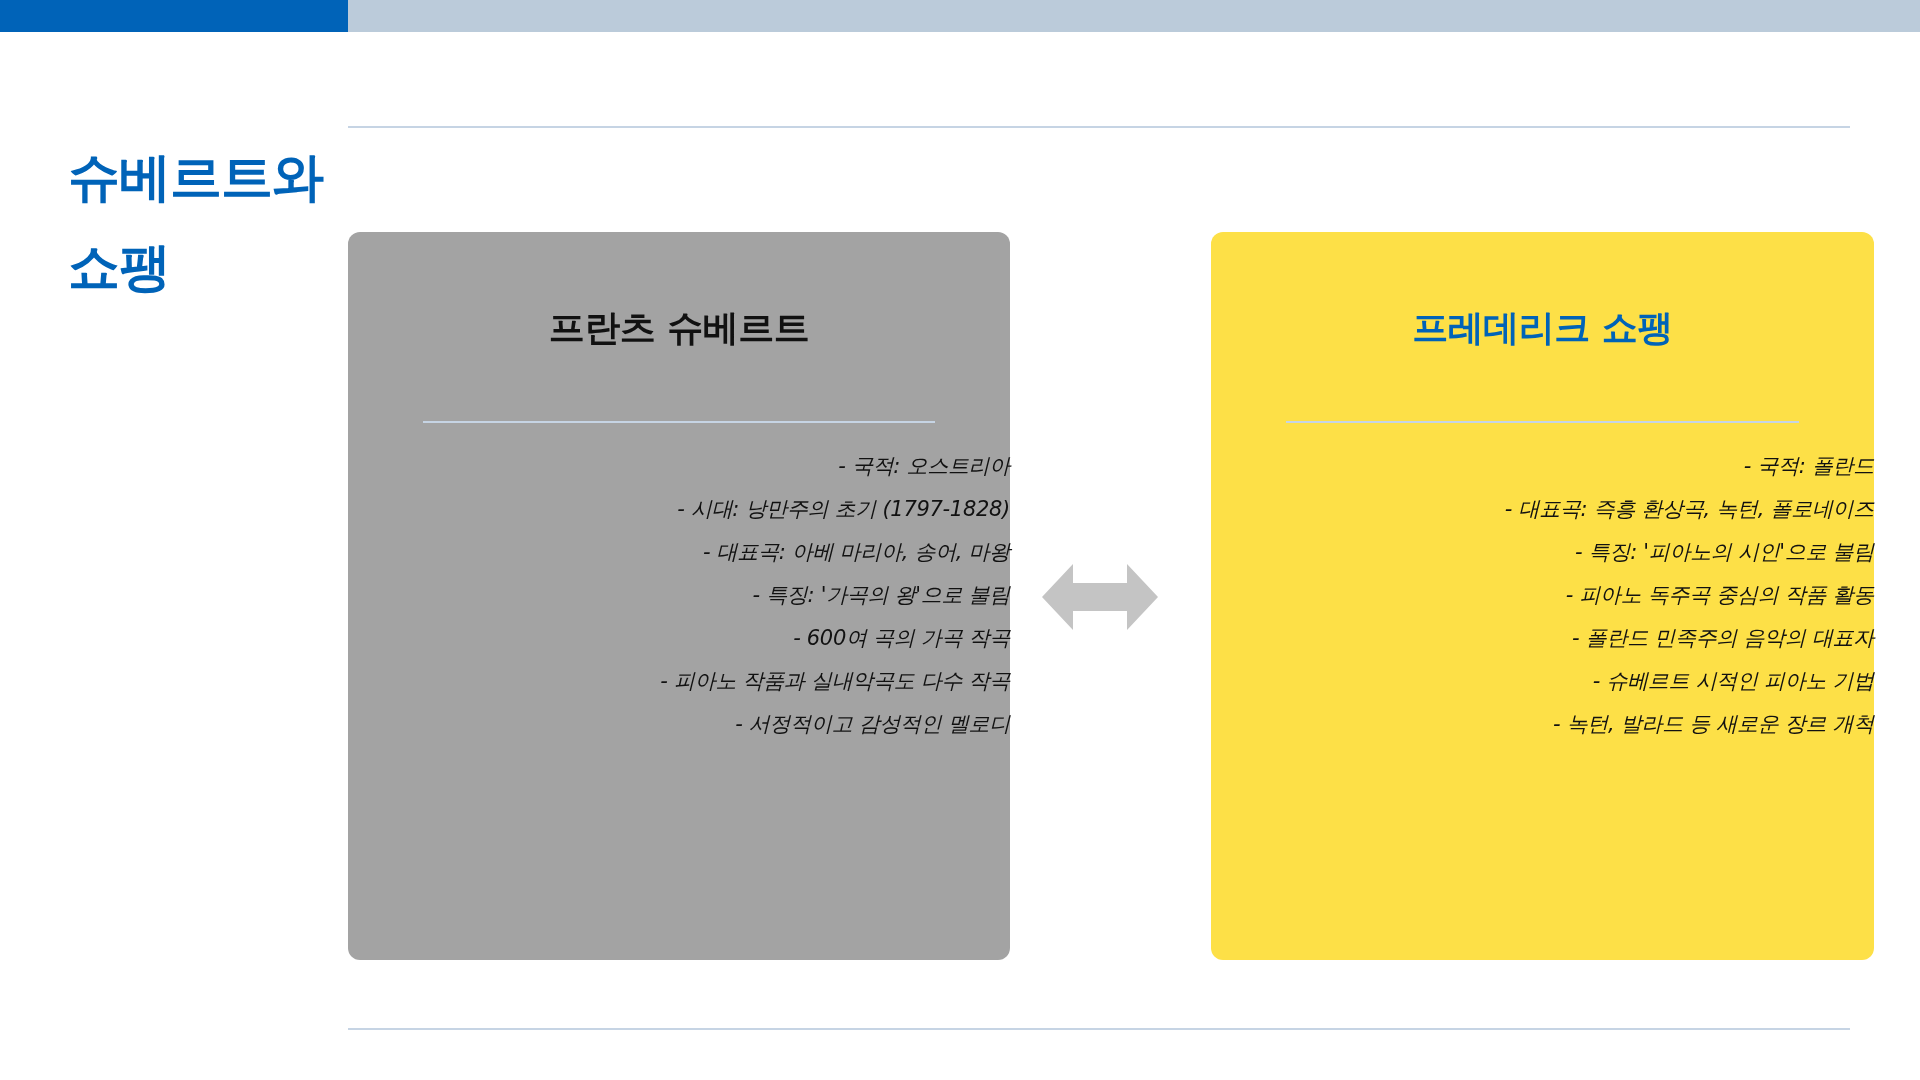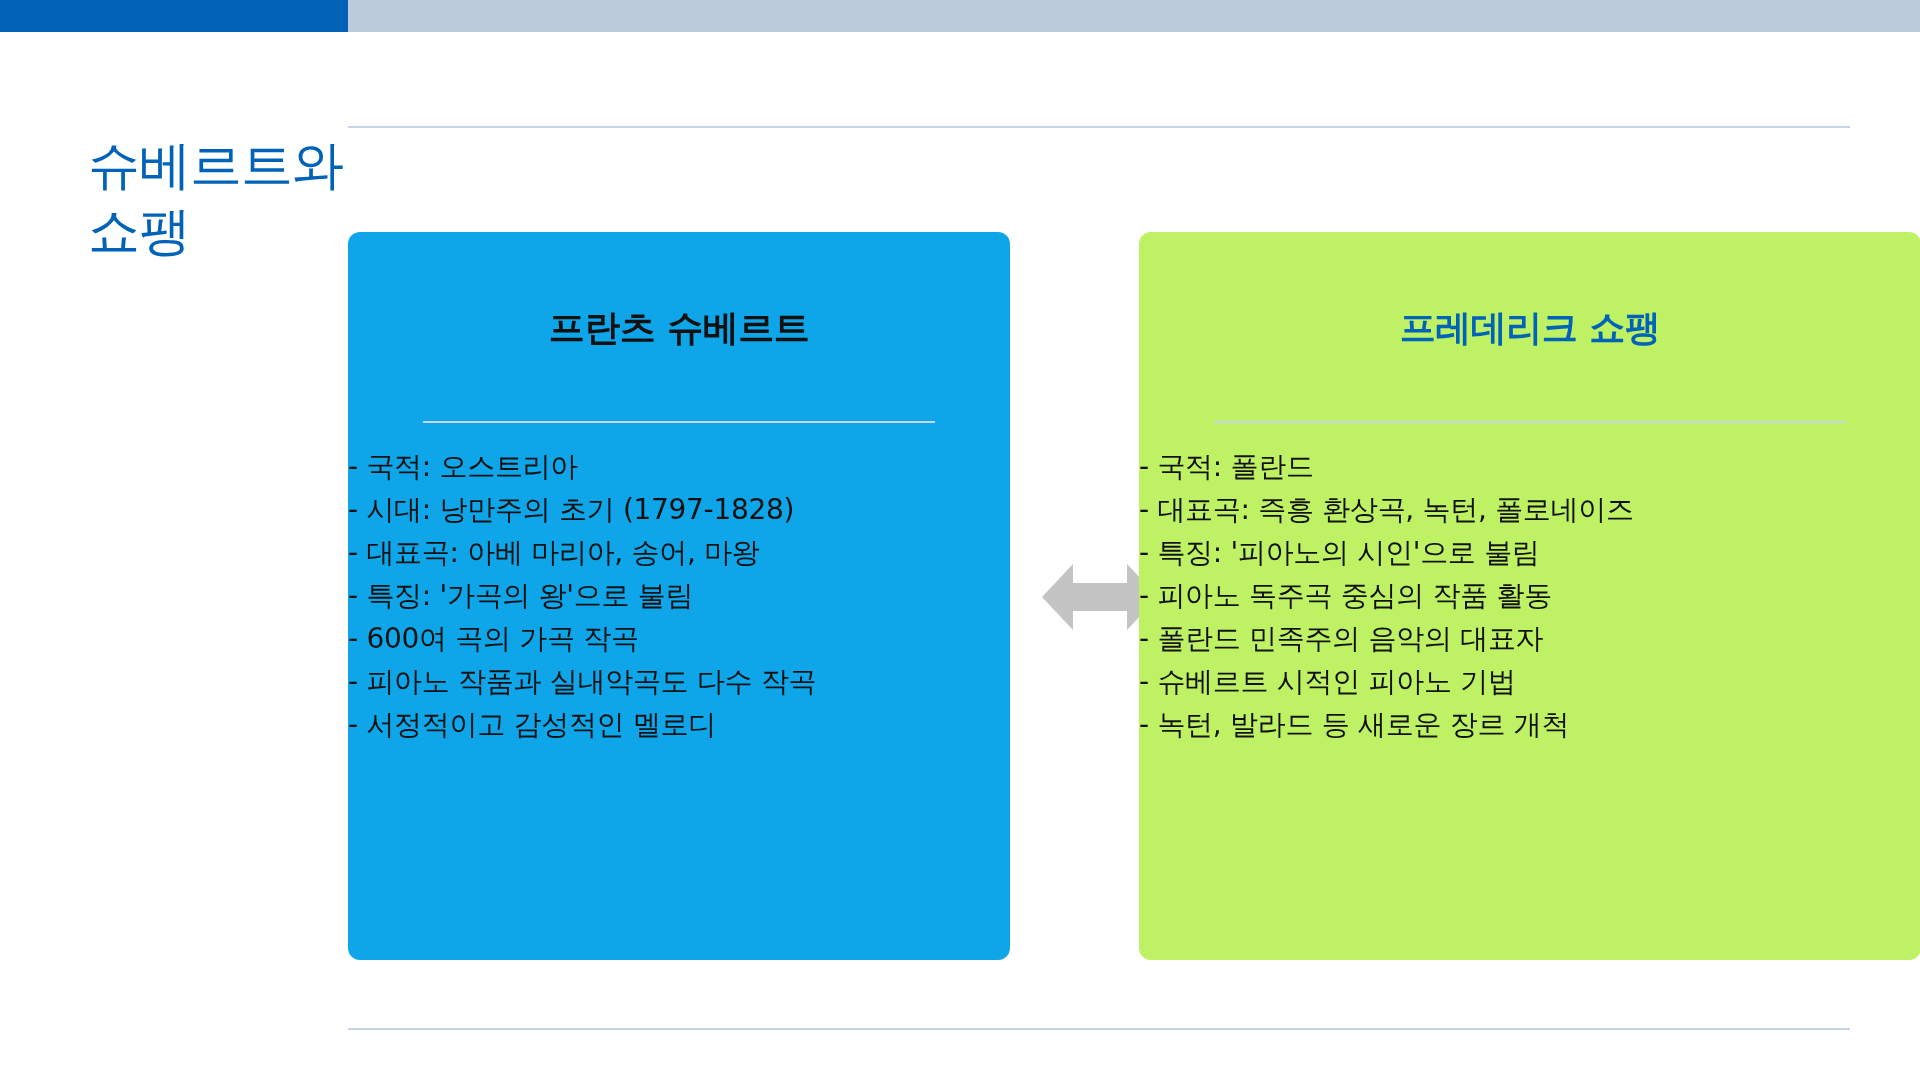--- a/index.html
+++ b/index.html
@@ -7,42 +7,42 @@
       width: 1920px; height: 1080px; overflow: hidden;
       background: #ffffff;
       font-family: "DejaVu Sans", "Liberation Sans", sans-serif;
     }
     .topbar { position: absolute; left: 0; top: 0; width: 1920px; height: 32px; background: #BBCBDA; }
     .topbar-accent { position: absolute; left: 0; top: 0; width: 348px; height: 32px; background: #0063B8; }
     .rule { position: absolute; left: 348px; width: 1502px; height: 2px; background: #C6D4E4; }
     .rule.top { top: 126px; }
     .rule.bottom { top: 1028px; }
     .slide-title {
-      position: absolute; left: 88px; top: 132px; width: 270px;
-      color: #0063B8; font-weight: normal; font-size: 52px; line-height: 66px;
+      position: absolute; left: 68px; top: 132px; width: 270px;
+      color: #0063B8; font-weight: bold; font-size: 52px; line-height: 90px;
       letter-spacing: -1px;
     }
     .card {
       position: absolute; top: 232px; height: 728px; border-radius: 12px;
     }
-    .card.left { left: 348px; width: 662px; background: #0ea5e9; }
-    .card.right { left: 1139px; width: 782px; background: #bef264; }
+    .card.left { left: 348px; width: 662px; background: #a3a3a3; }
+    .card.right { left: 1211px; width: 663px; background: #fde047; }
     .card-title {
       position: absolute; left: 0; right: 0; top: 300px; text-align: center;
       font-weight: bold; font-size: 36px; line-height: 56px; letter-spacing: -0.5px;
     }
     .card-title { top: 68px; }
     .card.left .card-title { color: #111111; }
     .card.right .card-title { color: #0063B8; }
     .card-divider {
       position: absolute; top: 189px; left: 75px; right: 75px; height: 2px; background: #C6D4E4;
     }
     .card-list {
-      position: absolute; top: 213px; left: 0; right: 0; list-style: none; text-align: left;
-      color: #111111; font-size: 28px; line-height: 43px; letter-spacing: -0.3px;
+      position: absolute; top: 213px; left: 0; right: 0; list-style: none; text-align: right;
+      color: #111111; font-size: 21px; line-height: 43px; letter-spacing: -0.3px; font-style: italic;
     }
     .arrow { position: absolute; left: 1042px; top: 564px; width: 116px; height: 66px; }
   </style>
 </head>
 <body>
 
 <div class="topbar">
   <div class="topbar-accent"></div>
 </div>
 

